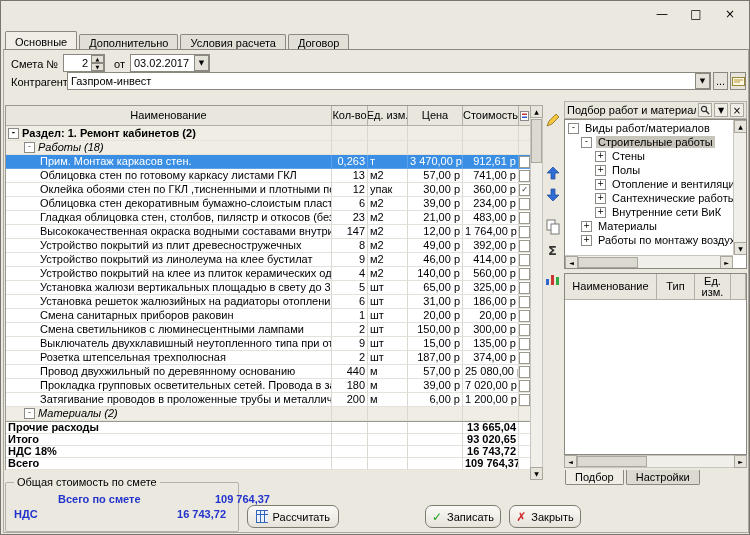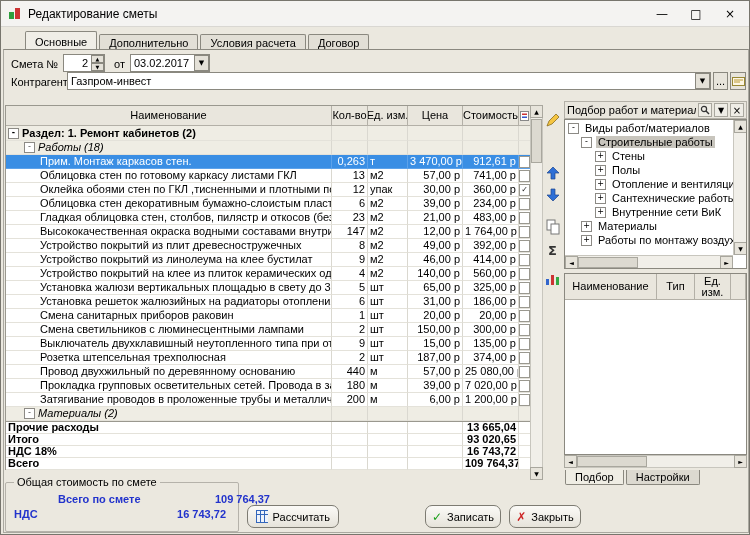--- a/index.html
+++ b/index.html
@@ -5,21 +5,21 @@
   html,body{margin:0;padding:0;}
   body{width:750px;height:535px;font-family:"Liberation Sans","DejaVu Sans",sans-serif;font-size:11px;color:#000;}
   .glyph{font-family:"DejaVu Sans",sans-serif;}
   #win{position:relative;width:750px;height:535px;background:#ebe8df;border:1px solid #77756d;box-sizing:border-box;overflow:hidden;}
   
   #titlebar{position:absolute;left:0;top:0;width:100%;height:26px;background:#f4f3f1;border-bottom:1px solid #d9d7d2;display:flex;align-items:center;gap:6px;padding-left:7px;box-sizing:border-box;}
   #title{font-size:12px;}
   .wctl{position:absolute;top:0;height:25px;width:34px;display:flex;align-items:center;justify-content:center;font-size:12px;cursor:default;}
   #btn-min{right:70px;} #btn-max{right:36px;} #btn-close{right:2px;}
   
-  #tabs{position:absolute;left:4px;top:30px;display:flex;align-items:flex-end;margin-left:20px;}
+  #tabs{position:absolute;left:4px;top:30px;display:flex;align-items:flex-end;}
   .tab{border:1px solid #8a887f;border-bottom:none;padding:2px 9px;background:#e2dfd6;height:16px;box-sizing:border-box;border-radius:2px 2px 0 0;margin-right:2px;white-space:nowrap;}
   .tab.active{background:#f0eee7;height:19px;padding-top:4px;}
   #page{position:absolute;left:2px;top:48px;width:746px;height:484px;border:1px solid #aaa8a0;border-top:1px solid #8a887f;background:#ebe8df;box-sizing:border-box;}
   
   .lbl{position:absolute;white-space:nowrap;}
   .tbox{position:absolute;height:18px;border:1px solid #8a887f;background:#fff;box-sizing:border-box;font-size:11px;padding:0 3px;font-family:"Liberation Sans",sans-serif;}
   .spin{position:absolute;width:13px;height:16px;display:flex;flex-direction:column;}
   .spin span{flex:1;border:1px solid #8a887f;background:#e4e1d8;font-size:5px;display:flex;align-items:center;justify-content:center;}
   .cbtn{position:absolute;width:15px;height:16px;border:1px solid #8a887f;background:#e4e1d8;display:flex;align-items:center;justify-content:center;font-size:7px;box-sizing:border-box;}
   .sqbtn{position:absolute;height:18px;border:1px solid #8a887f;background:#e7e4db;display:flex;align-items:center;justify-content:center;box-sizing:border-box;}
@@ -80,27 +80,20 @@
   .frow .v{margin-left:auto;width:90px;text-align:right;}
   .fbtn{position:absolute;top:504px;height:23px;border:1px solid #7d7b72;background:linear-gradient(#fbfaf7,#e6e3da);border-radius:7px;display:flex;align-items:center;justify-content:center;gap:5px;padding:0 8px;box-sizing:border-box;white-space:nowrap;}
   .icon-check{color:#18a018;font-weight:bold;font-size:12px;}
   .icon-x{color:#cc2222;font-weight:bold;font-size:12px;}
 </style>
 </head>
 <body>
 
 <div id="win">
 
-  <div id="titlebar">
-    <span><svg width="14" height="14">
-          <rect x="1" y="6" width="5" height="7" fill="#2e9e3e"></rect>
-          <rect x="7" y="2" width="5" height="11" fill="#cc3333"></rect>
-        </svg></span>
-    <span id="title">Редактирование сметы</span>
-  </div>
   <div class="wctl glyph" id="btn-min">—</div>
   <div class="wctl glyph" id="btn-max">□</div>
   <div class="wctl glyph" id="btn-close">×</div>
 
   <div id="tabs">
     <div class="tab active">Основные</div>
     <div class="tab">Дополнительно</div>
     <div class="tab">Условия расчета</div>
     <div class="tab">Договор</div>
   </div>

